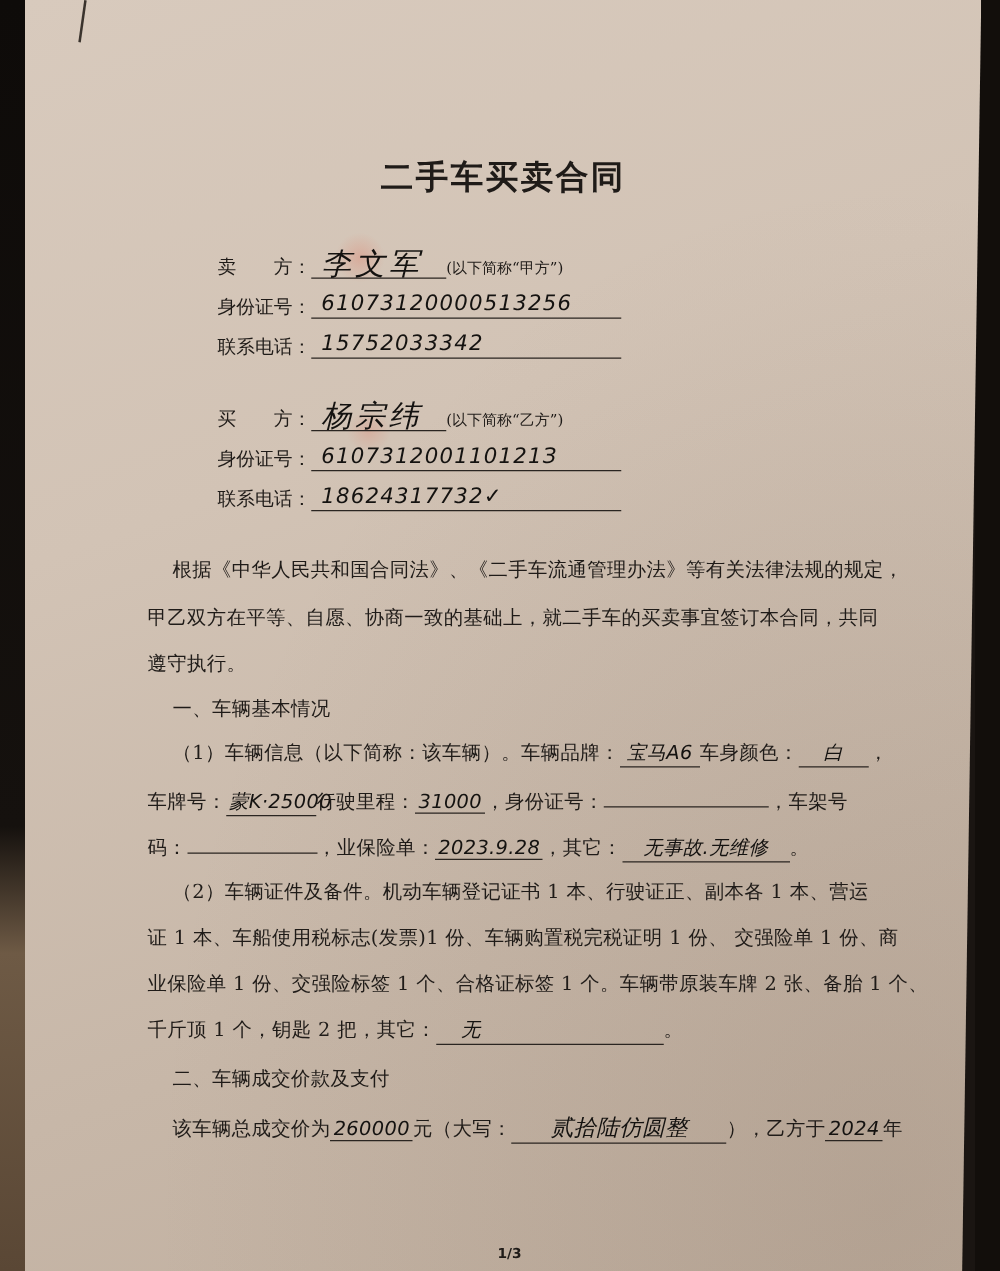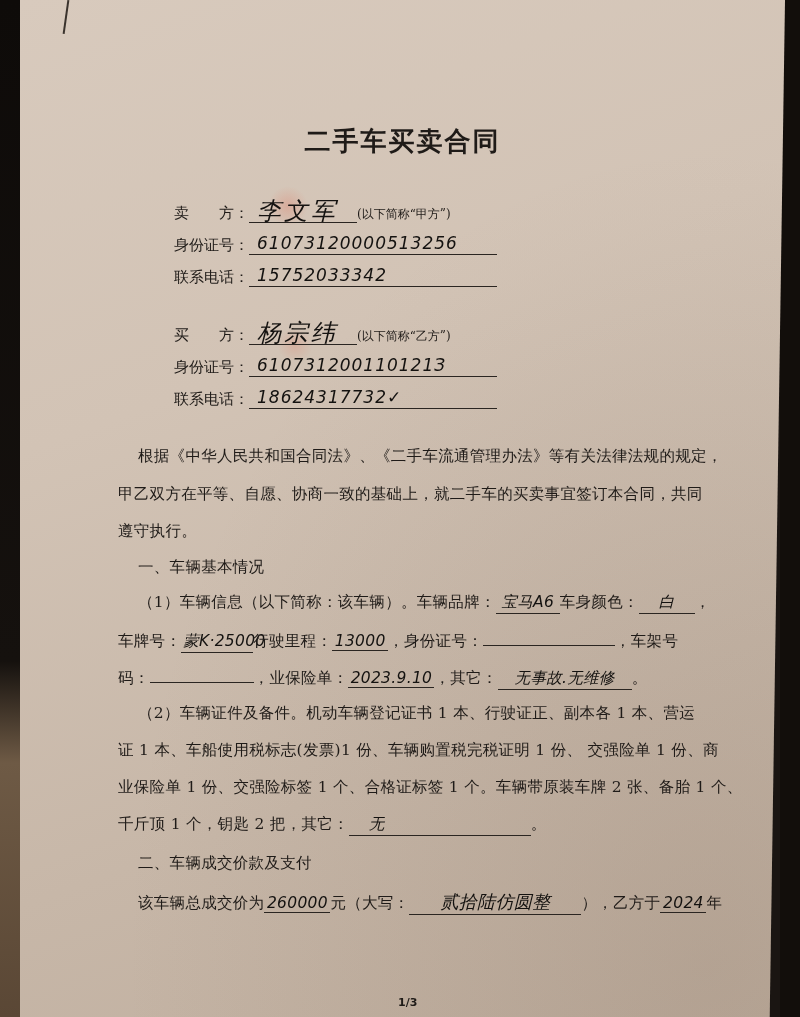--- a/index.html
+++ b/index.html
@@ -90,25 +90,25 @@
   <div class="para" style="left:98px; top:484px;">甲乙双方在平等、自愿、协商一致的基础上，就二手车的买卖事宜签订本合同，共同</div>
   <div class="para" style="left:98px; top:521px;">遵守执行。</div>
 
   <div class="para" style="left:118px; top:557px;">一、车辆基本情况</div>
 
   <div class="para" style="left:118px; top:592px;">
     <span>（1）车辆信息（以下简称：该车辆）。车辆品牌：</span><span class="hl" style="width:60px;">宝马A6</span><span>车身颜色：</span><span class="hl" style="width:52px;">白</span><span>，</span>
   </div>
 
   <div class="para" style="left:98px; top:629px;">
-    <span>车牌号：</span><span class="hl" style="width:68px;">蒙K·25000</span><span>行驶里程：</span><span class="hl" style="width:52px;">13000</span><span>，身份证号：</span><span class="blank" style="width:132px;"></span><span>，车架号</span>
+    <span>车牌号：</span><span class="hl" style="width:68px;">蒙K·25000</span><span>行驶里程：</span><span class="hl" style="width:52px;">31000</span><span>，身份证号：</span><span class="blank" style="width:132px;"></span><span>，车架号</span>
   </div>
 
   <div class="para" style="left:98px; top:666px;">
-    <span>码：</span><span class="blank" style="width:104px;"></span><span>，业保险单：</span><span class="hl" style="width:82px;">2023.9.10</span><span>，其它：</span><span class="hl" style="width:130px;">无事故.无维修</span><span>。</span>
+    <span>码：</span><span class="blank" style="width:104px;"></span><span>，业保险单：</span><span class="hl" style="width:82px;">2023.9.28</span><span>，其它：</span><span class="hl" style="width:130px;">无事故.无维修</span><span>。</span>
   </div>
 
   <div class="para" style="left:118px; top:703px;">（2）车辆证件及备件。机动车辆登记证书 1 本、行驶证正、副本各 1 本、营运</div>
   <div class="para" style="left:98px; top:740px;">证 1 本、车船使用税标志(发票)1 份、车辆购置税完税证明 1 份、 交强险单 1 份、商</div>
   <div class="para" style="left:98px; top:777px;">业保险单 1 份、交强险标签 1 个、合格证标签 1 个。车辆带原装车牌 2 张、备胎 1 个、</div>
   <div class="para" style="left:98px; top:814px;">
     <span>千斤顶 1 个，钥匙 2 把，其它：</span><span class="hl" style="width:160px; text-align:left; padding-left:20px;">无</span><span>。</span>
   </div>
 
   <div class="para" style="left:118px; top:853px;">二、车辆成交价款及支付</div>

